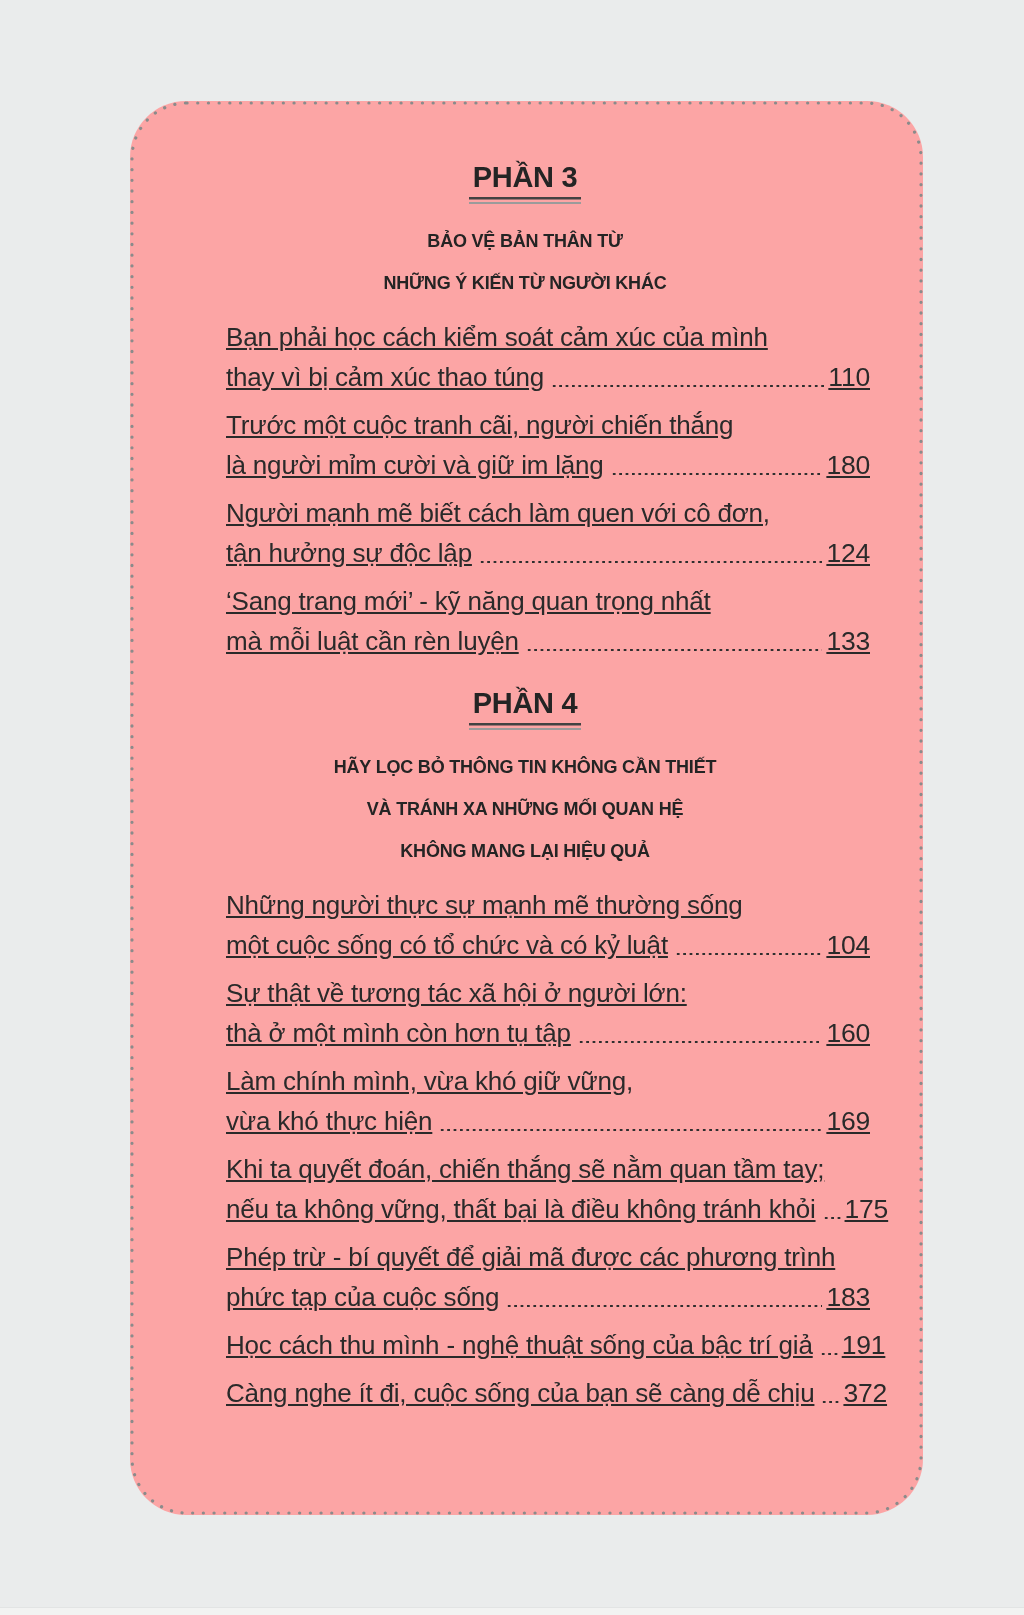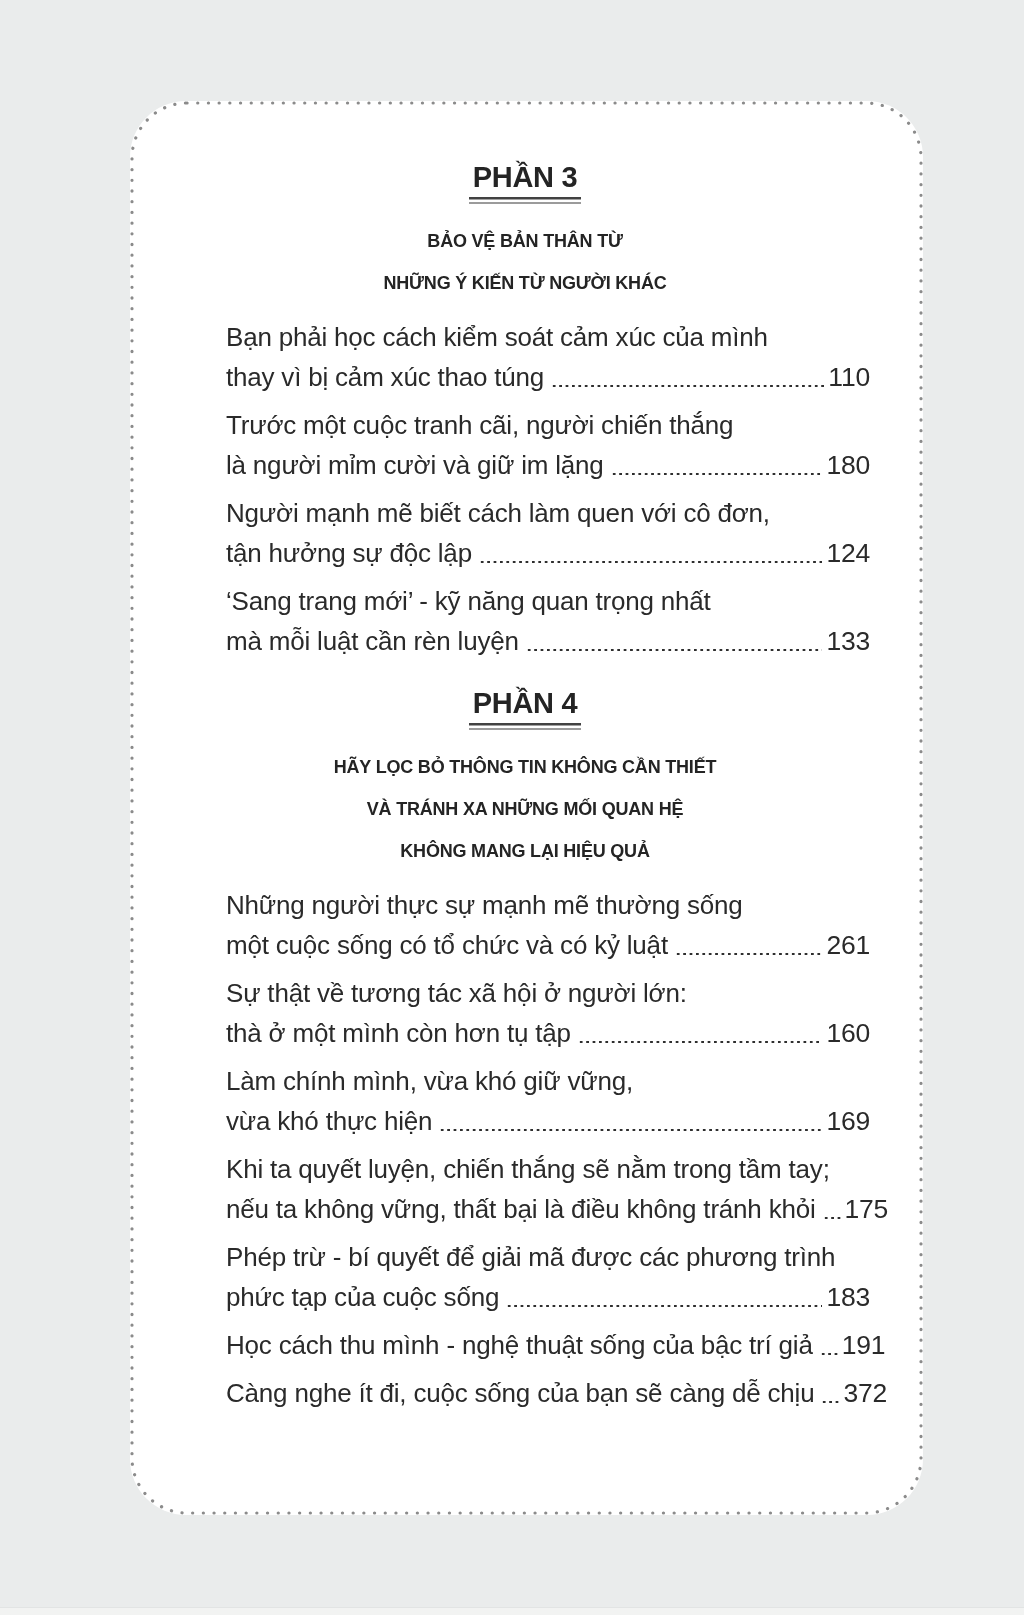--- a/index.html
+++ b/index.html
@@ -14,21 +14,21 @@
     font-family: "Liberation Sans", "DejaVu Sans", sans-serif;
     color: #2a2a2a;
     overflow: hidden;
   }
   .page-card {
     position: absolute;
     left: 130px;
     top: 101px;
     width: 793px;
     height: 1414px;
-    background: #ffffff;
+    background: #fca5a5;
     border-radius: 56px;
     box-sizing: border-box;
   }
   .card-border-svg {
     position: absolute;
     left: 0;
     top: 0;
     pointer-events: none;
   }
   .toc-content {
@@ -68,20 +68,21 @@
     font-weight: 700;
     color: #242424;
     letter-spacing: -0.2px;
     line-height: 42px;
     margin-bottom: 13px;
   }
   .entry {
     display: flex;
     align-items: flex-start;
     margin-bottom: 8px;
+    text-decoration: underline;
   }
   .bullet {
     flex: 0 0 46px;
     padding-top: 15px;
   }
   .bullet-dot {
     width: 11px;
     height: 11px;
     border-radius: 50%;
     background: #232323;
@@ -207,21 +208,21 @@
           <div>KHÔNG MANG LẠI HIỆU QUẢ</div>
         </div>
     <div class="entry-list">
   <div class="entry">
     <span class="bullet"><span class="bullet-dot"></span></span>
     <div class="entry-body">
               <div class="entry-line">Những người thực sự mạnh mẽ thường sống</div>
               <div class="entry-line">
                 <span class="txt">một cuộc sống có tổ chức và có kỷ luật</span>
                 <span class="leader"></span>
-                <span class="pagenum">261</span>
+                <span class="pagenum">104</span>
               </div>
             </div>
   </div>
 
   <div class="entry">
     <span class="bullet"><span class="bullet-dot"></span></span>
     <div class="entry-body">
               <div class="entry-line">Sự thật về tương tác xã hội ở người lớn:</div>
               <div class="entry-line">
                 <span class="txt">thà ở một mình còn hơn tụ tập</span>
@@ -239,21 +240,21 @@
                 <span class="txt">vừa khó thực hiện</span>
                 <span class="leader"></span>
                 <span class="pagenum">169</span>
               </div>
             </div>
   </div>
 
   <div class="entry">
     <span class="bullet"><span class="bullet-dot"></span></span>
     <div class="entry-body">
-              <div class="entry-line">Khi ta quyết luyện, chiến thắng sẽ nằm trong tầm tay;</div>
+              <div class="entry-line">Khi ta quyết đoán, chiến thắng sẽ nằm quan tầm tay;</div>
               <div class="entry-line">
                 <span class="txt">nếu ta không vững, thất bại là điều không tránh khỏi</span>
                 <span class="leader"></span>
                 <span class="pagenum">175</span>
               </div>
             </div>
   </div>
 
   <div class="entry">
     <span class="bullet"><span class="bullet-dot"></span></span>

